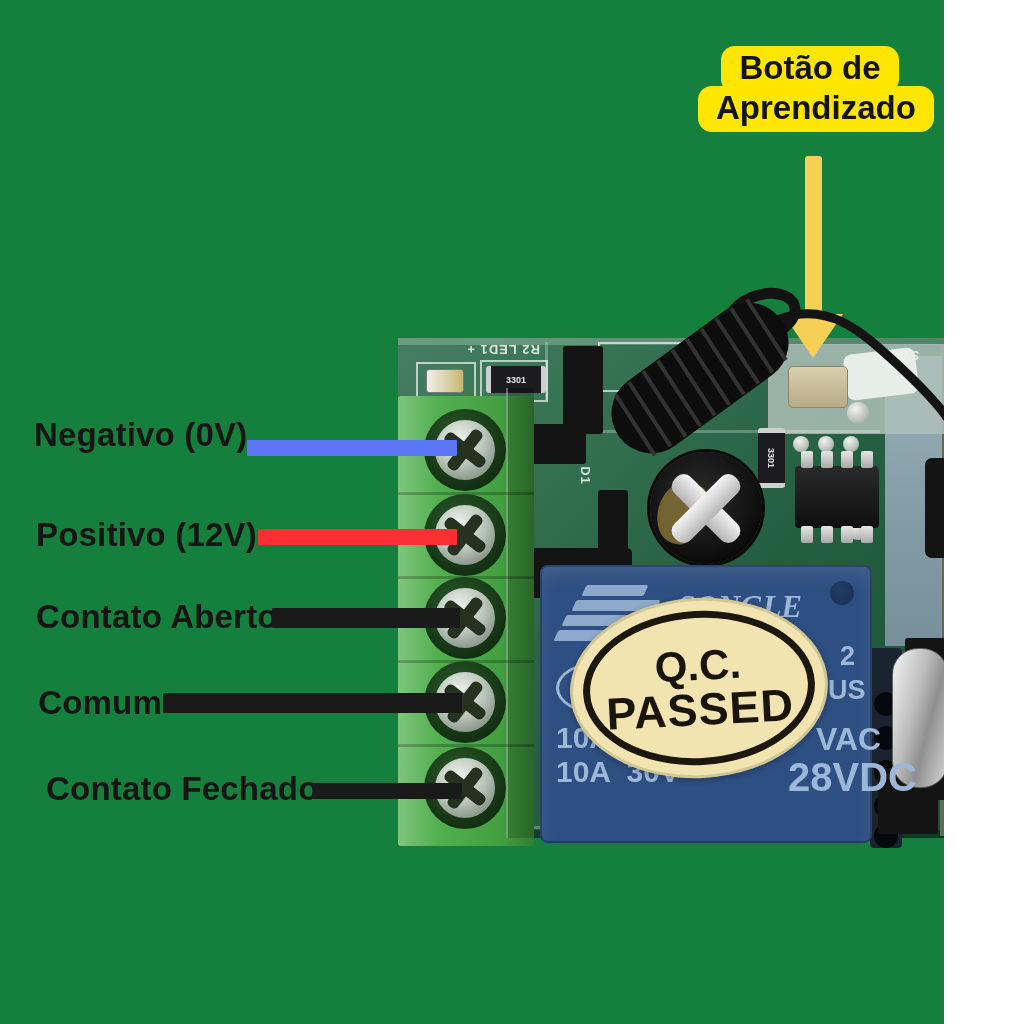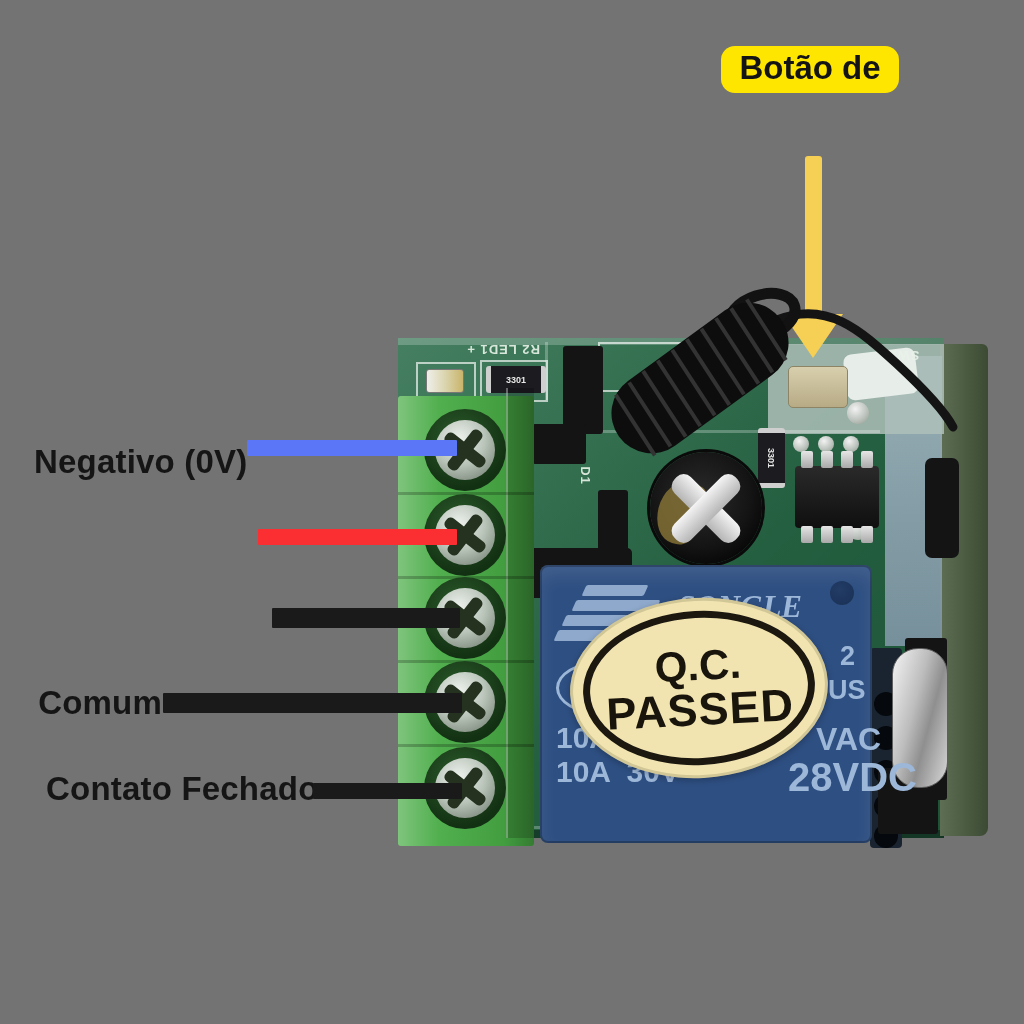--- a/index.html
+++ b/index.html
@@ -1,16 +1,16 @@
 <!DOCTYPE html>
 <html><head>
 <meta charset="utf-8">
 <style>
   html,body{margin:0;padding:0;background:#fff;}
-  .stage{position:relative;width:1024px;height:1024px;background:#737373;overflow:hidden;
+  .stage{position:relative;width:944px;height:1024px;background:#15803d;overflow:hidden;
          font-family:"Liberation Sans",sans-serif;}
 
   
   .ann-text{position:absolute;font-weight:700;font-size:33px;color:#151515;
             white-space:nowrap;text-align:right;letter-spacing:.2px;}
   .ann-line{position:absolute;border-radius:1px;}
 
   
   .callout{position:absolute;left:698px;top:46px;width:224px;text-align:center;z-index:9;}
   .callout .pill{display:inline-block;font-weight:700;font-size:33px;color:#141414;
@@ -100,20 +100,21 @@
   
   .antenna{position:absolute;left:592px;top:286px;z-index:7;}
 </style>
 </head>
 <body>
 
 <div class="stage">
 
   <div class="callout">
     <span class="pill" style="background-color: rgb(255, 230, 0);">Botão de</span><br>
+    <span class="pill pill2" style="background-color: rgb(255, 230, 0);">Aprendizado</span>
   </div>
   <div class="arrow-shaft" style="background-color: rgb(246, 207, 85);"></div>
   <div class="arrow-head" style="border-top-color: rgb(246, 207, 85);"></div>
 
   <div class="pcb" style="background-color: rgb(39, 106, 71);">
     <div class="pcb-shade"></div>
     <div class="pcb-topedge"></div>
     <div class="pcb-botedge"></div>
   </div>
   <div class="board-side"></div>
@@ -261,25 +262,27 @@
         <line x1="102" y1="53" x2="98" y2="131"></line>
           <line x1="120" y1="53" x2="116" y2="131"></line>
         <line x1="138" y1="53" x2="134" y2="131"></line>
           <line x1="156" y1="53" x2="152" y2="131"></line>
         <line x1="174" y1="54" x2="170" y2="130"></line>
           <line x1="192" y1="56" x2="188" y2="128"></line>
       </g>
     </g>
   </svg>
 
-  <div class="ann-text" style="left:34px;top:443px;width:211px;text-align:right;">Negativo (0V)</div>
+  <div class="ann-text" style="left:34px;top:416px;width:211px;text-align:right;">Negativo (0V)</div>
   <div class="ann-line" style="left: 247px; top: 440px; width: 210px; height: 16px; z-index: 8; background-color: rgb(91, 118, 247);"></div>
 
+  <div class="ann-text" style="left:28px;top:516px;width:229px;">Positivo (12V)</div>
   <div class="ann-line" style="left: 258px; top: 529px; width: 199px; height: 16px; z-index: 8; background-color: rgb(251, 46, 50);"></div>
 
+  <div class="ann-text" style="left:36px;top:598px;width:235px;">Contato Aberto</div>
   <div class="ann-line" style="left: 272px; top: 608px; width: 188px; height: 20px; z-index: 8; background-color: rgb(26, 26, 26);"></div>
 
   <div class="ann-text" style="left:36px;top:684px;width:126px;">Comum</div>
   <div class="ann-line" style="left: 163px; top: 693px; width: 299px; height: 20px; z-index: 8; background-color: rgb(26, 26, 26);"></div>
 
   <div class="ann-text" style="left:46px;top:770px;width:265px;">Contato Fechado</div>
   <div class="ann-line" style="left: 313px; top: 783px; width: 149px; height: 16px; z-index: 8; background-color: rgb(26, 26, 26);"></div>
 
 </div>
 

